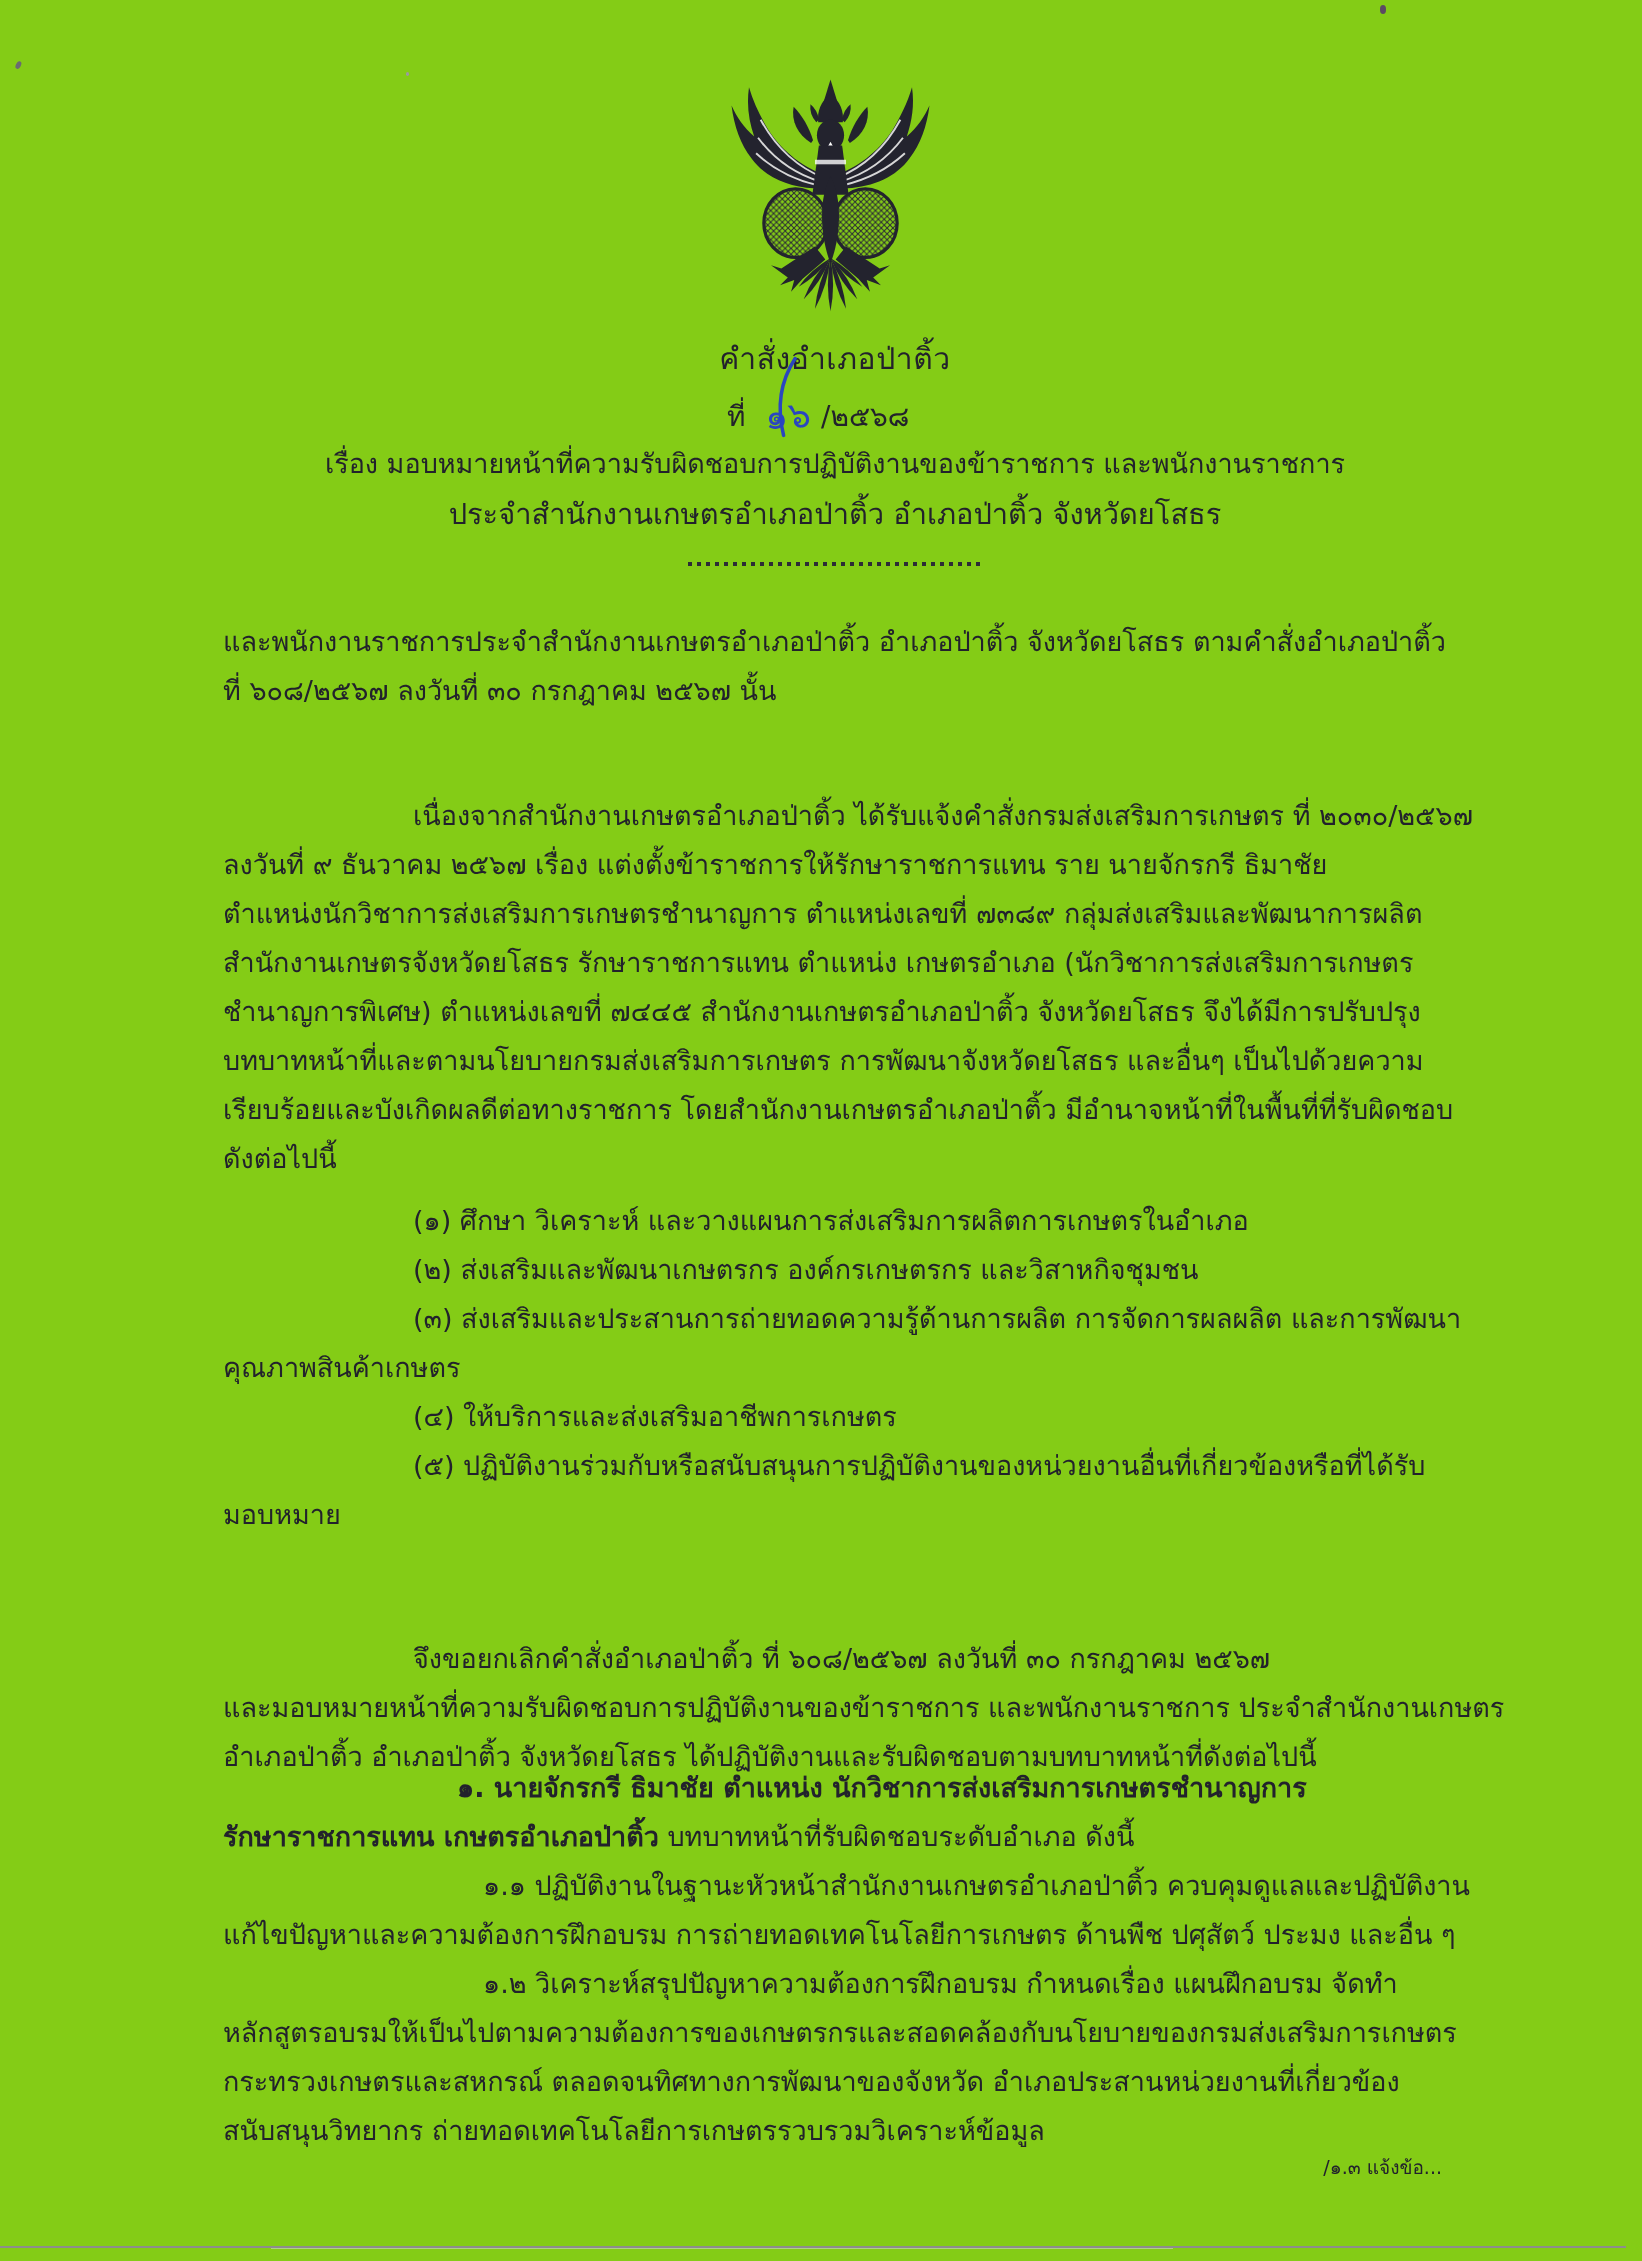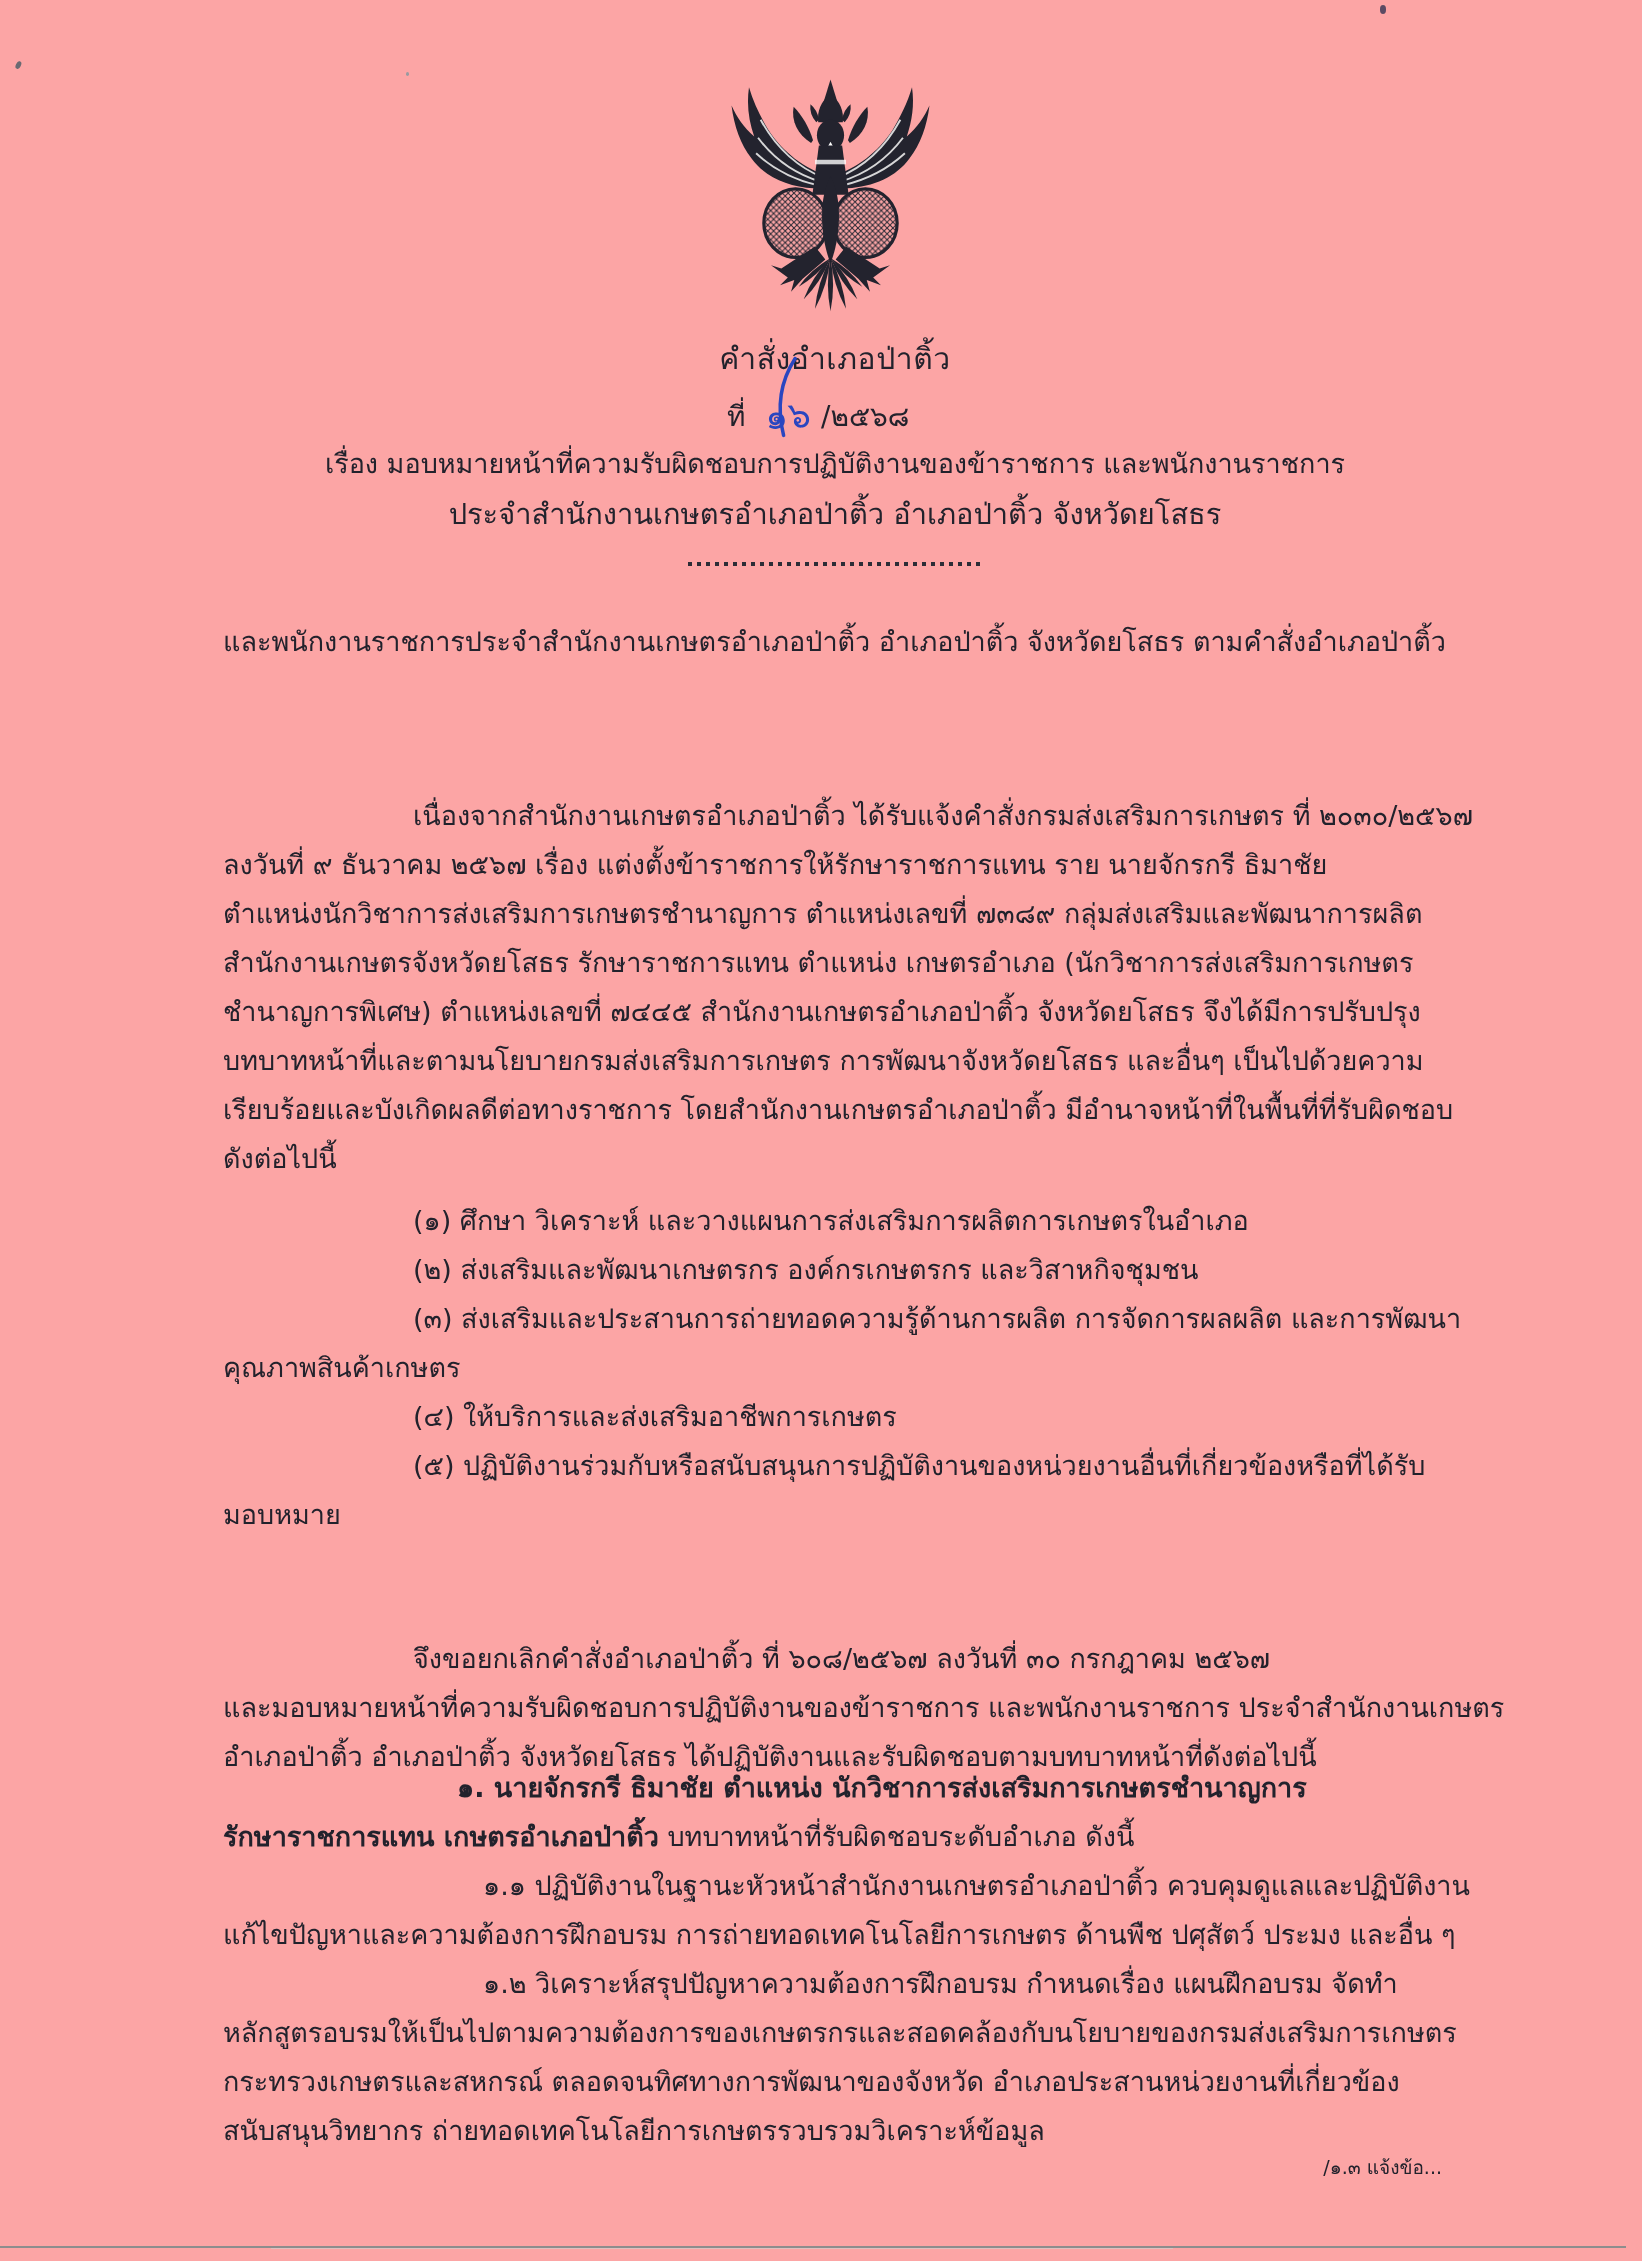--- a/index.html
+++ b/index.html
@@ -1,19 +1,19 @@
 <!DOCTYPE html>
 <html lang="th" style="--ink: #22222c; --handwriting-blue: #2a46c0;font-size:10.3px"><head>
 <meta charset="utf-8">
 <style>
   html,body{margin:0;padding:0;background:#e8e8e8;}
   .page{
     position:relative;
     width:1643px;height:2261px;
-    background:#fca5a5;
+    background:#84cc16;
     overflow:hidden;
     font-family:"DejaVu Sans","Liberation Sans",sans-serif;
     color:var(--ink,#22222c);
   }
   .abs{position:absolute;}
   .center-band{left:110px;width:1450px;text-align:center;}
   .doc-title{top:335px;font-size:30px;letter-spacing:0.6px;}
   .num-prefix{left:727px;top:394px;font-size:28px;}
   .num-hand{
     left:765px;top:387px;font-size:36px;
@@ -122,20 +122,21 @@
   <span class="abs num-hand">๑๖</span>
   <span class="abs num-suffix">/๒๕๖๘</span>
 
   <div class="abs center-band subject1">เรื่อง  มอบหมายหน้าที่ความรับผิดชอบการปฏิบัติงานของข้าราชการ และพนักงานราชการ</div>
   <div class="abs center-band subject2">ประจำสำนักงานเกษตรอำเภอป่าติ้ว อำเภอป่าติ้ว จังหวัดยโสธร</div>
 
   <div class="abs dotline"></div>
 
   <div class="abs block p1">
     <div class="line">และพนักงานราชการประจำสำนักงานเกษตรอำเภอป่าติ้ว อำเภอป่าติ้ว จังหวัดยโสธร ตามคำสั่งอำเภอป่าติ้ว</div>
+    <div class="line">ที่ ๖๐๘/๒๕๖๗  ลงวันที่ ๓๐ กรกฎาคม ๒๕๖๗  นั้น</div>
   </div>
 
   <div class="abs block p2">
     <div class="line indent">เนื่องจากสำนักงานเกษตรอำเภอป่าติ้ว ได้รับแจ้งคำสั่งกรมส่งเสริมการเกษตร ที่ ๒๐๓๐/๒๕๖๗</div>
     <div class="line">ลงวันที่ ๙ ธันวาคม ๒๕๖๗ เรื่อง แต่งตั้งข้าราชการให้รักษาราชการแทน ราย นายจักรกรี ธิมาชัย</div>
     <div class="line">ตำแหน่งนักวิชาการส่งเสริมการเกษตรชำนาญการ ตำแหน่งเลขที่ ๗๓๘๙ กลุ่มส่งเสริมและพัฒนาการผลิต</div>
     <div class="line">สำนักงานเกษตรจังหวัดยโสธร รักษาราชการแทน ตำแหน่ง เกษตรอำเภอ (นักวิชาการส่งเสริมการเกษตร</div>
     <div class="line">ชำนาญการพิเศษ) ตำแหน่งเลขที่ ๗๔๔๕ สำนักงานเกษตรอำเภอป่าติ้ว จังหวัดยโสธร จึงได้มีการปรับปรุง</div>
     <div class="line">บทบาทหน้าที่และตามนโยบายกรมส่งเสริมการเกษตร การพัฒนาจังหวัดยโสธร และอื่นๆ เป็นไปด้วยความ</div>
     <div class="line">เรียบร้อยและบังเกิดผลดีต่อทางราชการ โดยสำนักงานเกษตรอำเภอป่าติ้ว  มีอำนาจหน้าที่ในพื้นที่ที่รับผิดชอบ</div>

